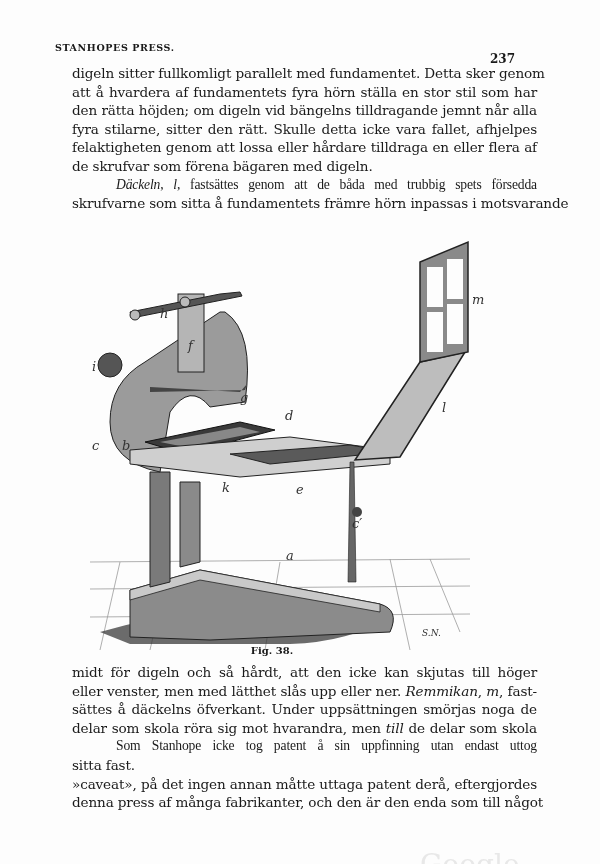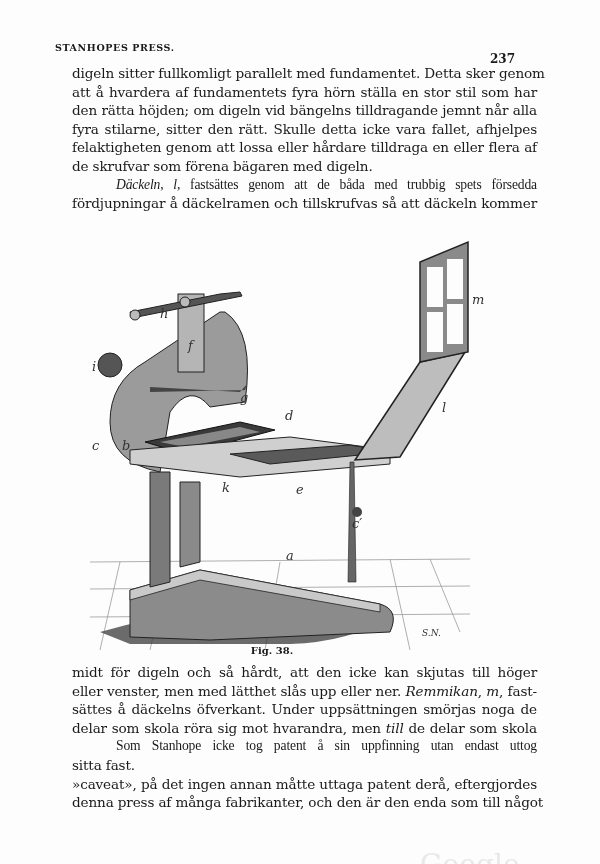--- a/index.html
+++ b/index.html
@@ -47,21 +47,21 @@
 </div>
 
 <div class="para" id="p1">
   <span class="line">digeln sitter fullkomligt parallelt med fundamentet. Detta sker genom</span>
   <span class="line">att å hvardera af fundamentets fyra hörn ställa en stor stil som har</span>
   <span class="line">den rätta höjden; om digeln vid bängelns tilldragande jemnt når alla</span>
   <span class="line">fyra stilarne, sitter den rätt. Skulle detta icke vara fallet, afhjelpes</span>
   <span class="line">felaktigheten genom att lossa eller hårdare tilldraga en eller flera af</span>
   <span class="line last">de skrufvar som förena bägaren med digeln.</span>
   <span class="line indent"><span class="it">Däckeln</span><span>, </span><span class="it">l</span><span>, fastsättes genom att de båda med trubbig spets försedda</span></span>
-  <span class="line">fördjupningar å däckelramen och tillskrufvas så att däckeln kommer</span>
+  <span class="line">skrufvarne som sitta å fundamentets främre hörn inpassas i motsvarande</span>
 </div>
 
 <div class="figure">
   <svg width="420" height="418" viewBox="0 0 420 418">
 
     <g stroke="#9a9a9a" stroke-width="0.8" fill="none">
       <line x1="0" y1="330" x2="380" y2="327"></line>
       <line x1="0" y1="357" x2="380" y2="354"></line>
       <line x1="0" y1="385" x2="380" y2="382"></line>
       <line x1="30" y1="330" x2="10" y2="418"></line>

